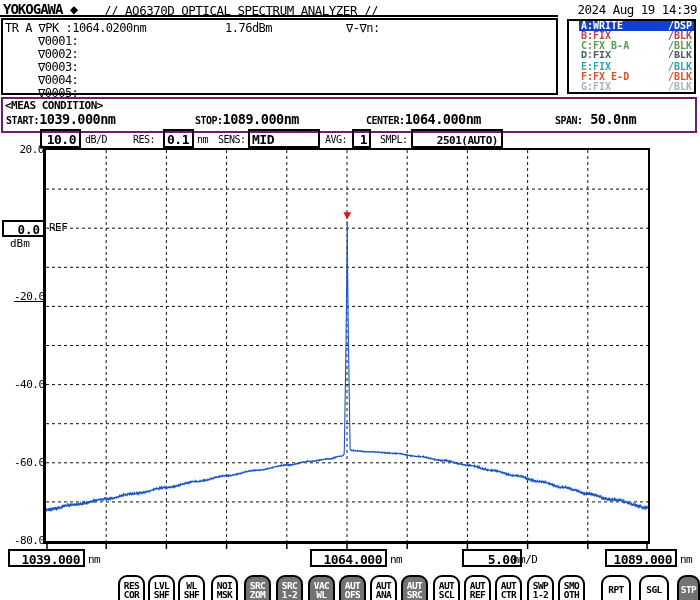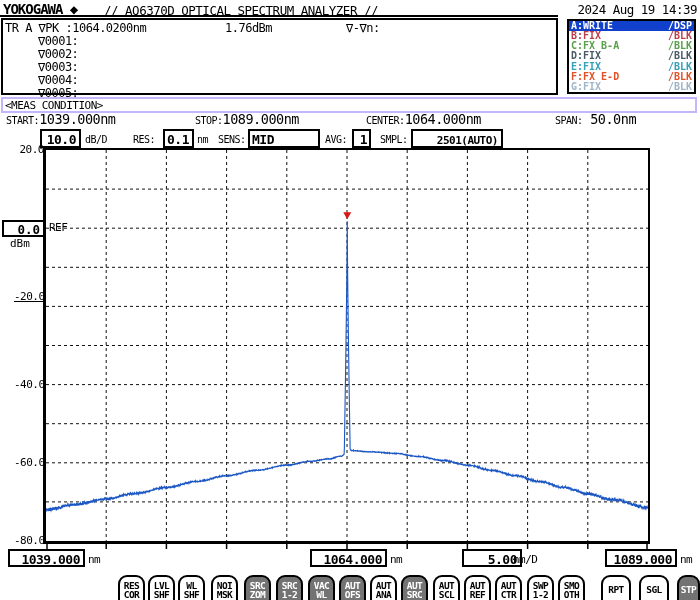--- a/index.html
+++ b/index.html
@@ -10,25 +10,25 @@
   .brand{left:3px;top:1px;font-size:14px;font-weight:bold;letter-spacing:-1px;}
   .title{left:104px;top:3px;font-size:12.5px;letter-spacing:-0.5px;}
   .datetime{left:545px;top:2px;width:152px;text-align:right;font-size:12.5px;letter-spacing:-0.5px;}
   .header-rule{left:0;top:15px;width:558px;height:2px;background:#000;}
   
   .info-box{left:1px;top:18px;width:557px;height:77px;border:2px solid #000;box-sizing:border-box;}
   .info-box span{position:absolute;font-size:12px;letter-spacing:-0.5px;}
   .marker-row{position:absolute;left:35px;font-size:12px;letter-spacing:-0.5px;}
   
   .trace-box{left:567px;top:19px;width:129px;height:75px;border:2px solid #000;box-sizing:border-box;
-             display:flex;flex-direction:column;}
+             display:flex;flex-direction:column;padding-left:10px;}
   .trace-row{flex:1;display:flex;justify-content:space-between;align-items:center;
              font-size:10px;font-weight:bold;padding:0 2px;line-height:10px;}
   
-  .meas-box{left:1px;top:97px;width:696px;height:16px;border:2px solid #c4b5fd;box-sizing:border-box;}
+  .meas-box{left:1px;top:97px;width:696px;height:36px;border:2px solid #701a75;box-sizing:border-box;font-weight:bold;}
   .meas-title{position:absolute;left:2px;top:0px;font-size:11px;letter-spacing:-0.5px;}
   .meas-item{position:absolute;top:10px;height:16px;}
   .meas-item .lbl{font-size:10px;letter-spacing:-0.5px;}
   .meas-item .val{font-size:13.5px;letter-spacing:-0.5px;}
   
   .vbox{position:absolute;border:2px solid #000;box-sizing:border-box;height:19px;top:129px;
         font-size:13px;font-weight:bold;text-align:right;padding:1px 3px 0 0;letter-spacing:-0.5px;}
   .slabel{position:absolute;top:134px;font-size:10px;letter-spacing:-0.5px;}
   
   .ylab{position:absolute;width:30px;left:14px;text-align:right;font-size:11px;letter-spacing:-0.5px;}
@@ -79,21 +79,21 @@
         <span>/DSP</span>
       </div>
       <div class="trace-row" style="color: rgb(192, 64, 72);">
         <span>B:FIX</span>
         <span>/BLK</span>
       </div>
       <div class="trace-row" style="color: rgb(90, 160, 74);">
         <span>C:FX B-A</span>
         <span>/BLK</span>
       </div>
-      <div class="trace-row" style="color: rgb(74, 90, 100);">
+      <div class="trace-row" style="color: rgb(74, 90, 100); font-family: Liberation Mono, monospace;">
         <span>D:FIX</span>
         <span>/BLK</span>
       </div>
       <div class="trace-row" style="color: rgb(53, 160, 186);">
         <span>E:FIX</span>
         <span>/BLK</span>
       </div>
       <div class="trace-row" style="color: rgb(226, 81, 42);">
         <span>F:FX E-D</span>
         <span>/BLK</span>

